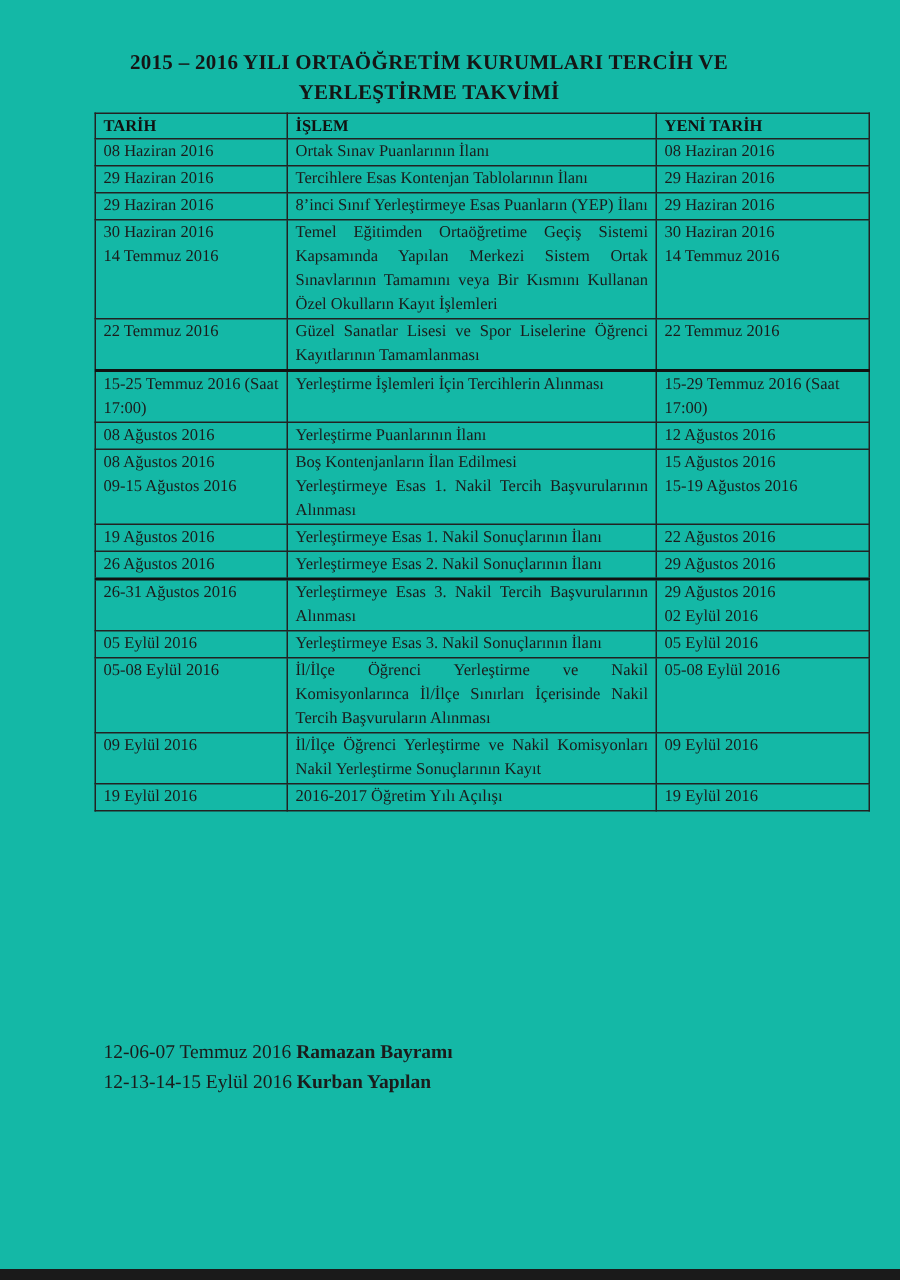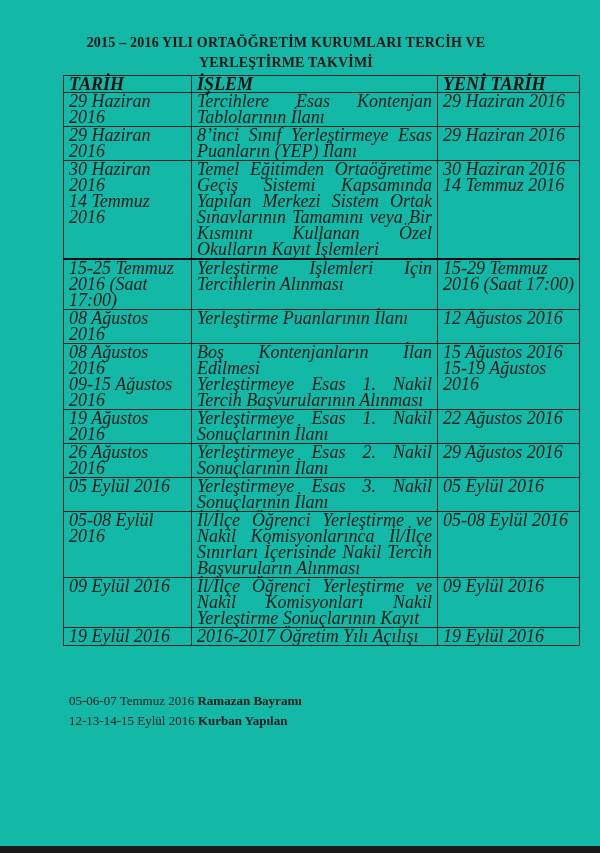--- a/index.html
+++ b/index.html
@@ -29,22 +29,21 @@
     letter-spacing: 0.2px;
     color: #151515;
   }
   table.schedule {
     position: absolute;
     top: 75px;
     left: 63px;
     width: 516px;
     border-collapse: collapse;
     table-layout: fixed;
-    font-size: 18px;
-    font-style: italic;
+    font-size: 11px;
   }
   table.schedule col.c-tarih { width: 128px; }
   table.schedule col.c-islem { width: 246px; }
   table.schedule col.c-yeni  { width: 142px; }
   table.schedule th,
   table.schedule td {
     border: 1px solid #222222;
     vertical-align: top;
     padding: 0 5px 1px 5px;
     line-height: 16px;
@@ -102,20 +101,31 @@
     <thead>
       <tr>
         <th>TARİH</th>
         <th>İŞLEM</th>
         <th>YENİ TARİH</th>
       </tr>
     </thead>
     <tbody>
         <tr>
           <td class="cell-tarih">
+            <div class="date-line">08 Haziran 2016</div>
+          </td>
+          <td class="cell-islem">
+            <div class="action-line">Ortak Sınav Puanlarının İlanı</div>
+          </td>
+          <td class="cell-yeni">
+            <div class="date-line">08 Haziran 2016</div>
+          </td>
+        </tr>
+        <tr>
+          <td class="cell-tarih">
             <div class="date-line">29 Haziran 2016</div>
           </td>
           <td class="cell-islem">
             <div class="action-line">Tercihlere Esas Kontenjan Tablolarının İlanı</div>
           </td>
           <td class="cell-yeni">
             <div class="date-line">29 Haziran 2016</div>
           </td>
         </tr>
         <tr>
@@ -135,20 +145,31 @@
             <div class="date-line">14 Temmuz 2016</div>
           </td>
           <td class="cell-islem">
             <div class="action-line">Temel Eğitimden Ortaöğretime Geçiş Sistemi Kapsamında Yapılan Merkezi Sistem Ortak Sınavlarının Tamamını veya Bir Kısmını Kullanan Özel Okulların Kayıt İşlemleri</div>
           </td>
           <td class="cell-yeni">
             <div class="date-line">30 Haziran 2016</div>
             <div class="date-line">14 Temmuz 2016</div>
           </td>
         </tr>
+        <tr>
+          <td class="cell-tarih">
+            <div class="date-line">22 Temmuz 2016</div>
+          </td>
+          <td class="cell-islem">
+            <div class="action-line">Güzel Sanatlar Lisesi ve Spor Liselerine Öğrenci Kayıtlarının Tamamlanması</div>
+          </td>
+          <td class="cell-yeni">
+            <div class="date-line">22 Temmuz 2016</div>
+          </td>
+        </tr>
         <tr class="thick-top">
           <td class="cell-tarih">
             <div class="date-line">15-25 Temmuz 2016 (Saat 17:00)</div>
           </td>
           <td class="cell-islem">
             <div class="action-line">Yerleştirme İşlemleri İçin Tercihlerin Alınması</div>
           </td>
           <td class="cell-yeni">
             <div class="date-line">15-29 Temmuz 2016 (Saat 17:00)</div>
           </td>
@@ -193,20 +214,32 @@
           <td class="cell-tarih">
             <div class="date-line">26 Ağustos 2016</div>
           </td>
           <td class="cell-islem">
             <div class="action-line">Yerleştirmeye Esas 2. Nakil Sonuçlarının İlanı</div>
           </td>
           <td class="cell-yeni">
             <div class="date-line">29 Ağustos 2016</div>
           </td>
         </tr>
+        <tr class="thick-top">
+          <td class="cell-tarih">
+            <div class="date-line">26-31 Ağustos 2016</div>
+          </td>
+          <td class="cell-islem">
+            <div class="action-line">Yerleştirmeye Esas 3. Nakil Tercih Başvurularının Alınması</div>
+          </td>
+          <td class="cell-yeni">
+            <div class="date-line">29 Ağustos 2016</div>
+            <div class="date-line">02 Eylül 2016</div>
+          </td>
+        </tr>
         <tr>
           <td class="cell-tarih">
             <div class="date-line">05 Eylül 2016</div>
           </td>
           <td class="cell-islem">
             <div class="action-line">Yerleştirmeye Esas 3. Nakil Sonuçlarının İlanı</div>
           </td>
           <td class="cell-yeni">
             <div class="date-line">05 Eylül 2016</div>
           </td>
@@ -241,18 +274,18 @@
             <div class="action-line">2016-2017 Öğretim Yılı Açılışı</div>
           </td>
           <td class="cell-yeni">
             <div class="date-line">19 Eylül 2016</div>
           </td>
         </tr>
       </tbody>
   </table>
 
   <div class="notes">
-      <div class="note-line"><span>05-06-07 Temmuz 2016</span> <b>Ramazan Bayramı</b></div>
+      <div class="note-line"><span>12-06-07 Temmuz 2016</span> <b>Ramazan Bayramı</b></div>
       <div class="note-line"><span>12-13-14-15 Eylül 2016</span> <b>Kurban Yapılan</b></div>
     </div>
 
   <div class="scan-bar-bottom"></div>
 </div>
 
 </body></html>

